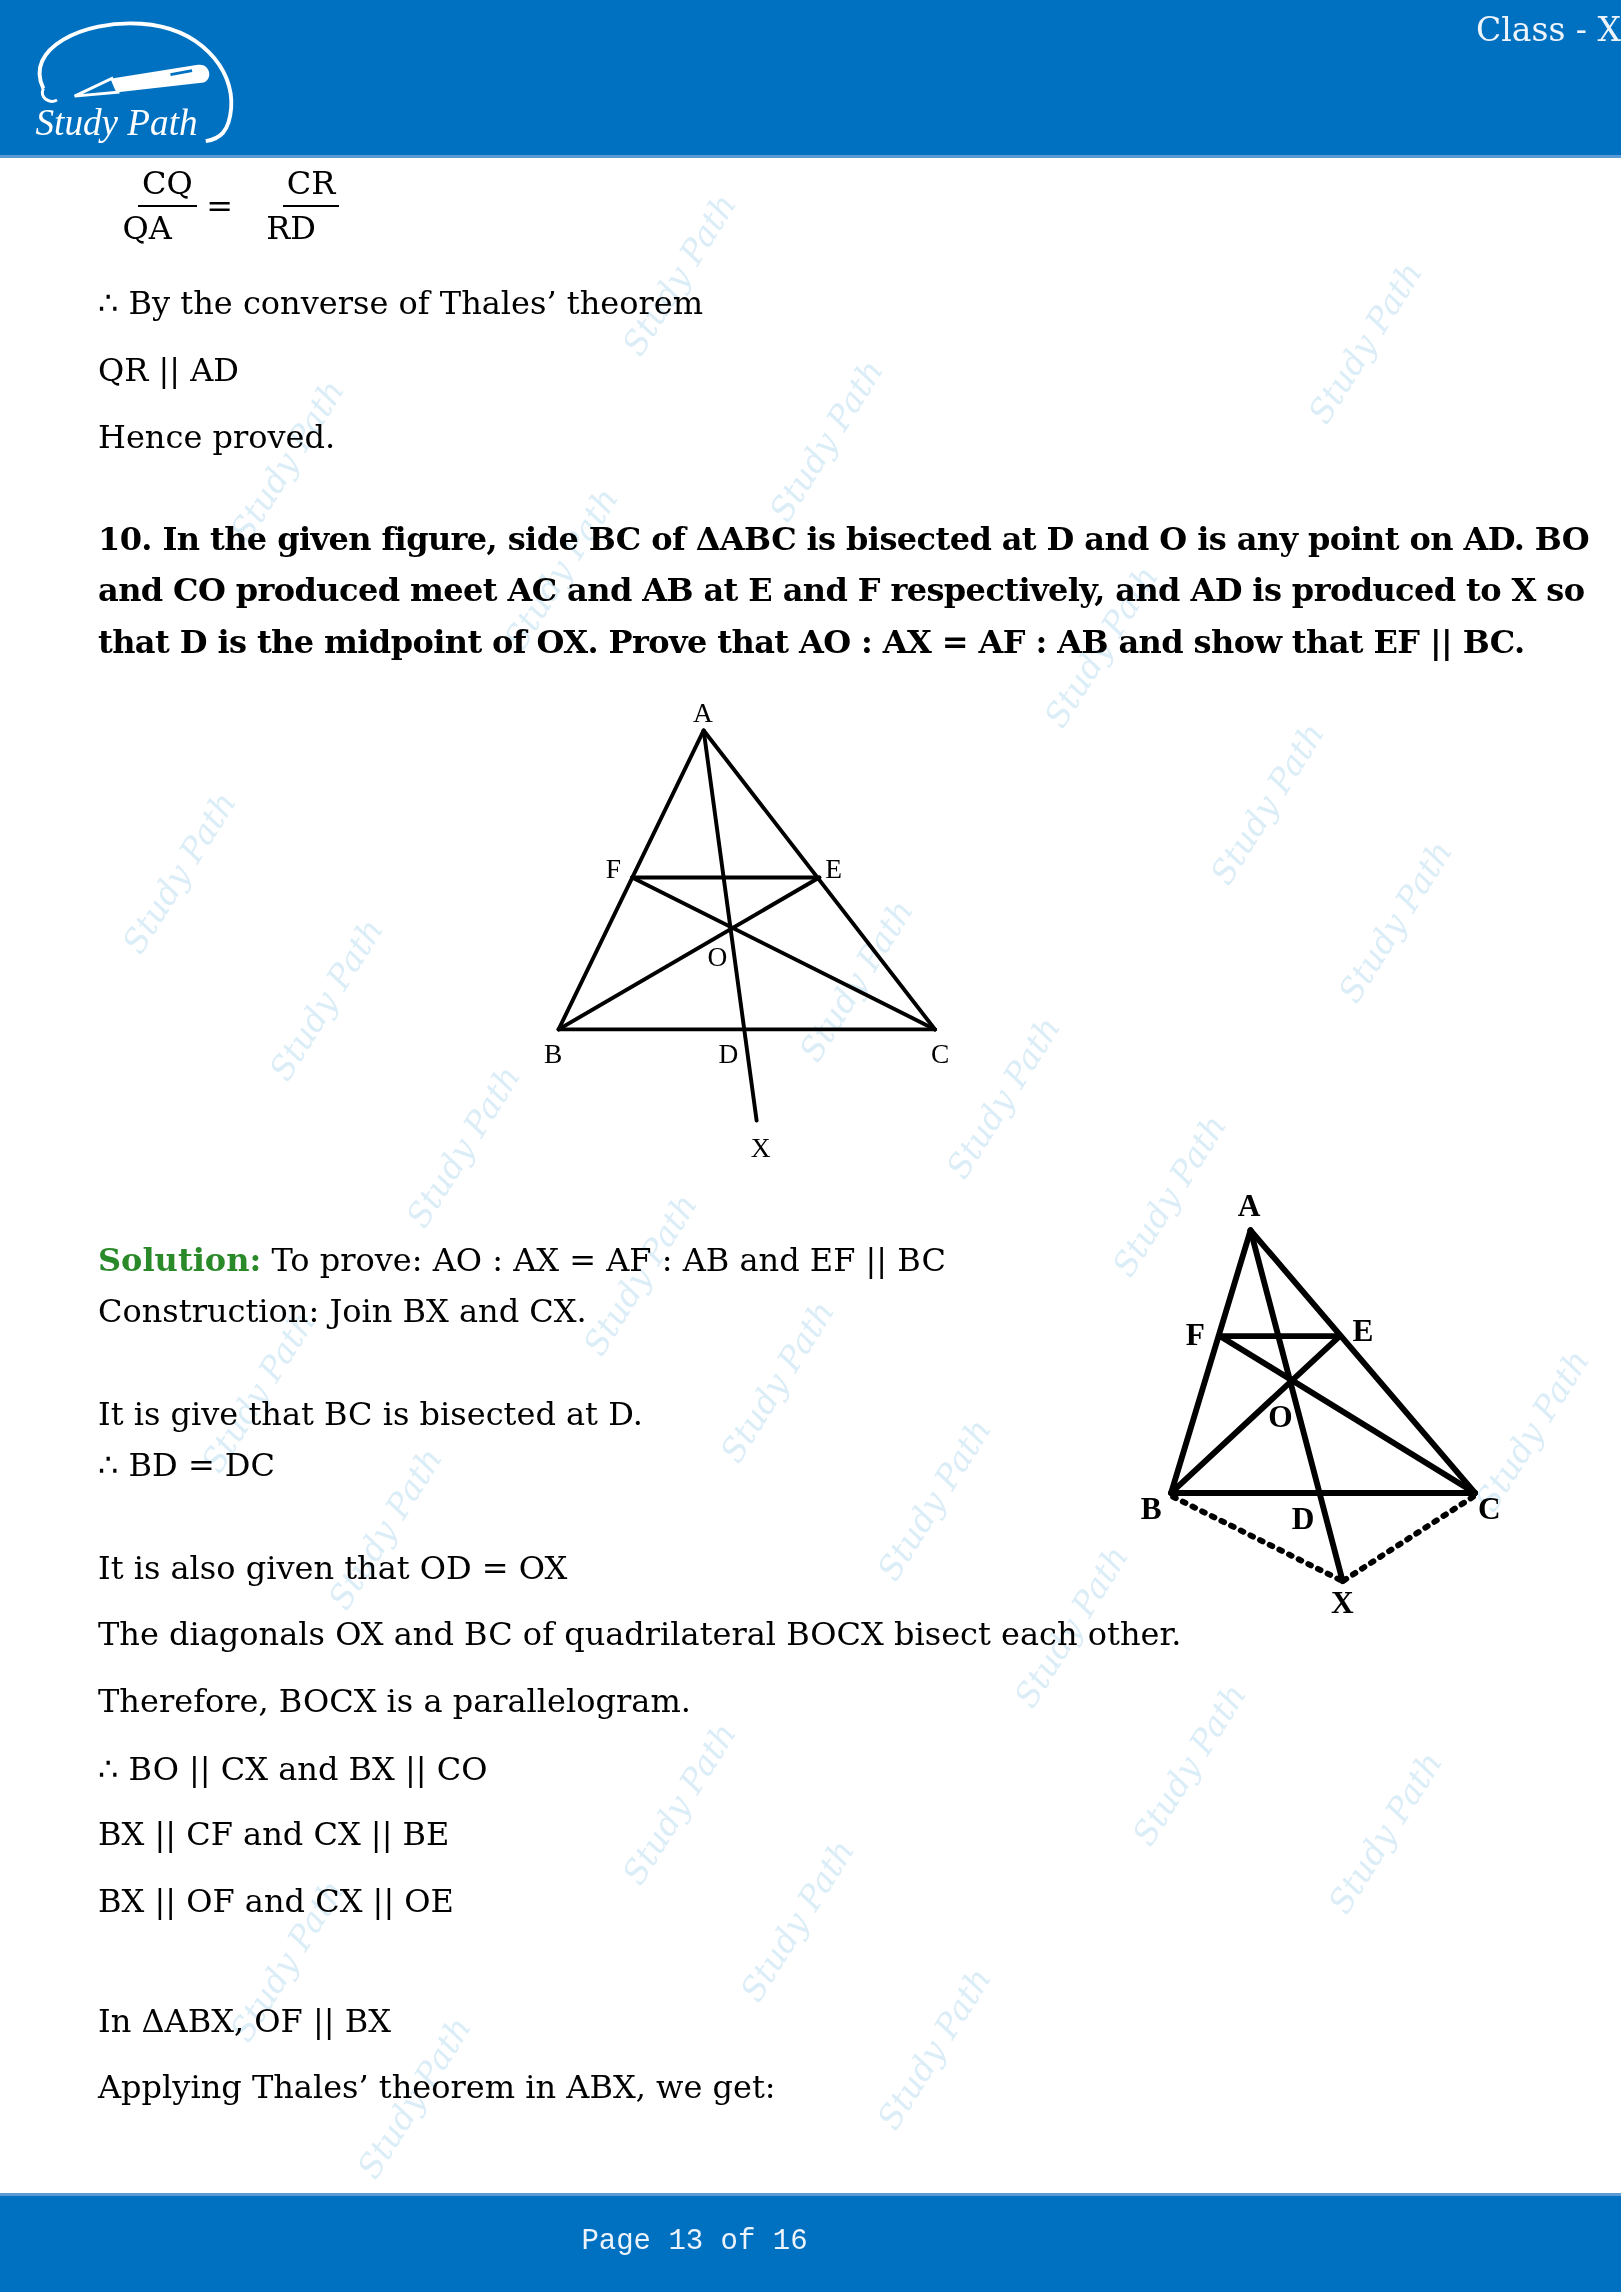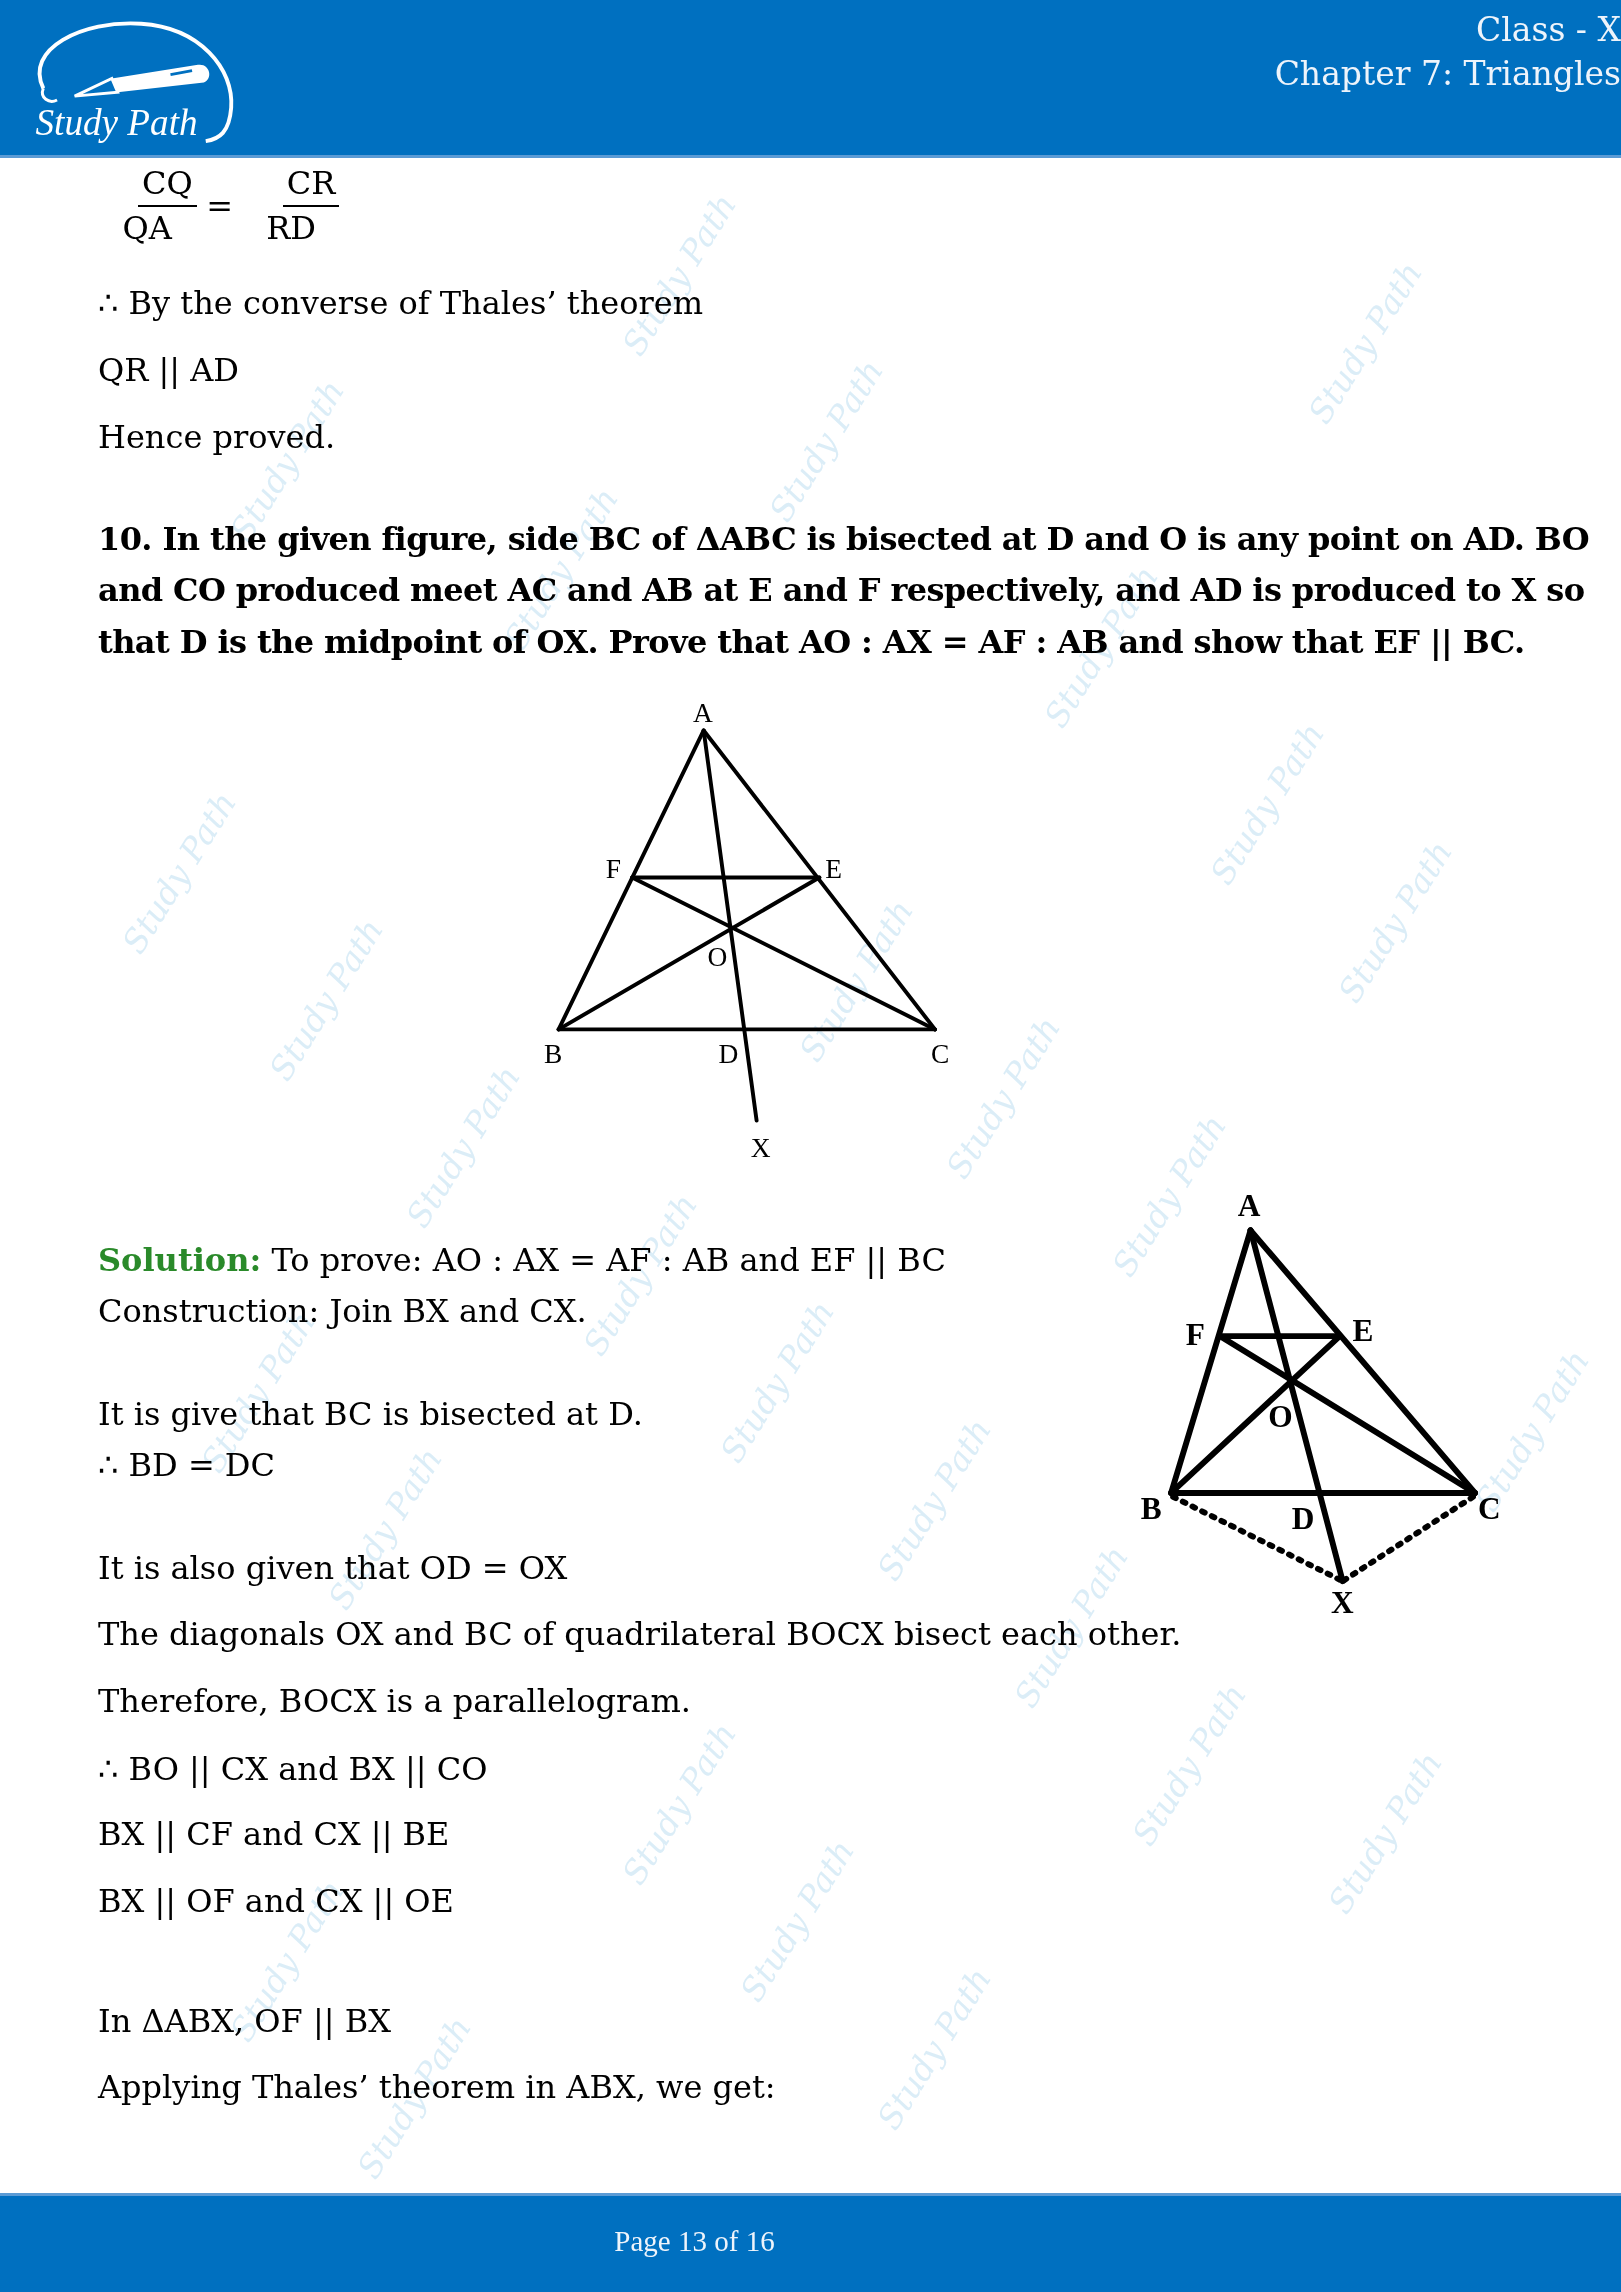--- a/index.html
+++ b/index.html
@@ -6,21 +6,21 @@
   body { width:1621px; height:2293px; position:relative; background:#ffffff; overflow:hidden;
          font-family:"Liberation Serif","DejaVu Serif",serif; color:#000; }
   .header { position:absolute; left:0; top:0; width:1621px; height:155px; background:#0070c0;
             border-bottom:3.9px solid #5b9bd5; }
   .header .titles { position:absolute; left:0; top:7.8px; width:1621px; text-align:right; color:#eef4fb;
                     font-size:33px; line-height:44px; font-family:"DejaVu Serif",serif; }
   .logo { position:absolute; left:13.7px; top:9.8px; width:225px; height:137px; }
   .footer { position:absolute; left:0; top:2193px; width:1621px; height:100px; background:#0070c0;
             border-top:3.9px solid #5b9bd5; }
   .footer .pg { position:absolute; left:0; top:29px; width:1389px; text-align:center; color:#eef4fb;
-                font-size:29px; font-family:Liberation Serif, serif; }
+                font-size:29px; font-family:Liberation Mono, monospace; }
   .line { position:absolute; left:98px; font-size:32px; white-space:nowrap; font-family:"DejaVu Serif",serif; }
   .q { position:absolute; left:98px; font-size:32px; font-weight:bold; white-space:nowrap; font-family:"DejaVu Serif",serif; letter-spacing:-0.6px; }
   .green { color:#2a8a2a; font-weight:bold;margin-top:38px; }
   .frac { position:absolute; left:98px; top:162px; font-size:32px; font-family:"DejaVu Serif",serif; }
   .frac .f { display:inline-block; text-align:center; vertical-align:middle; }
   .frac .f span { display:block; padding:0 3.9px; line-height:43px; }
   .frac .f .num { border-bottom:2.9px solid #000;margin-left:40px; }
   .frac .eq { display:inline-block; vertical-align:middle; margin:0 9.8px; }
   .wm { position:absolute; color:#cfe7f5; font-family:"DejaVu Serif",serif; font-style:italic;
         font-size:33px; transform:rotate(-58deg); opacity:0.75; white-space:nowrap; pointer-events:none; }
@@ -64,21 +64,20 @@
   <svg class="logo" viewBox="0 0 230 140">
     <path d="M30 80 C 10 40, 70 10, 130 14 C 190 18, 225 60, 222 100 C 220 125, 210 132, 196 134" fill="none" stroke="#fff" stroke-width="4"></path>
     <path d="M30 80 C 26 90, 36 96, 44 92" fill="none" stroke="#fff" stroke-width="3"></path>
     <path d="M62 88 L100 70 L106 84 Z" fill="none" stroke="#fff" stroke-width="3"></path>
     <path d="M100 70 L188 56 C 200 54, 204 70, 194 74 L106 84 Z" fill="#fff"></path>
     <path d="M160 66 L182 62" stroke="#0070c0" stroke-width="3"></path>
     <text x="22" y="128" fill="#fff" font-size="38" font-style="italic">Study Path</text>
   </svg>
   <div class="titles">
     <div>Class - X</div>
-    <div>Chapter 7: Triangles</div>
   </div>
 </div>
 
 <div class="frac">
   <span class="f">
     <span class="num">CQ</span>
     <span>QA</span>
   </span><span class="eq">=</span><span class="f">
     <span class="num">CR</span>
     <span>RD</span>

